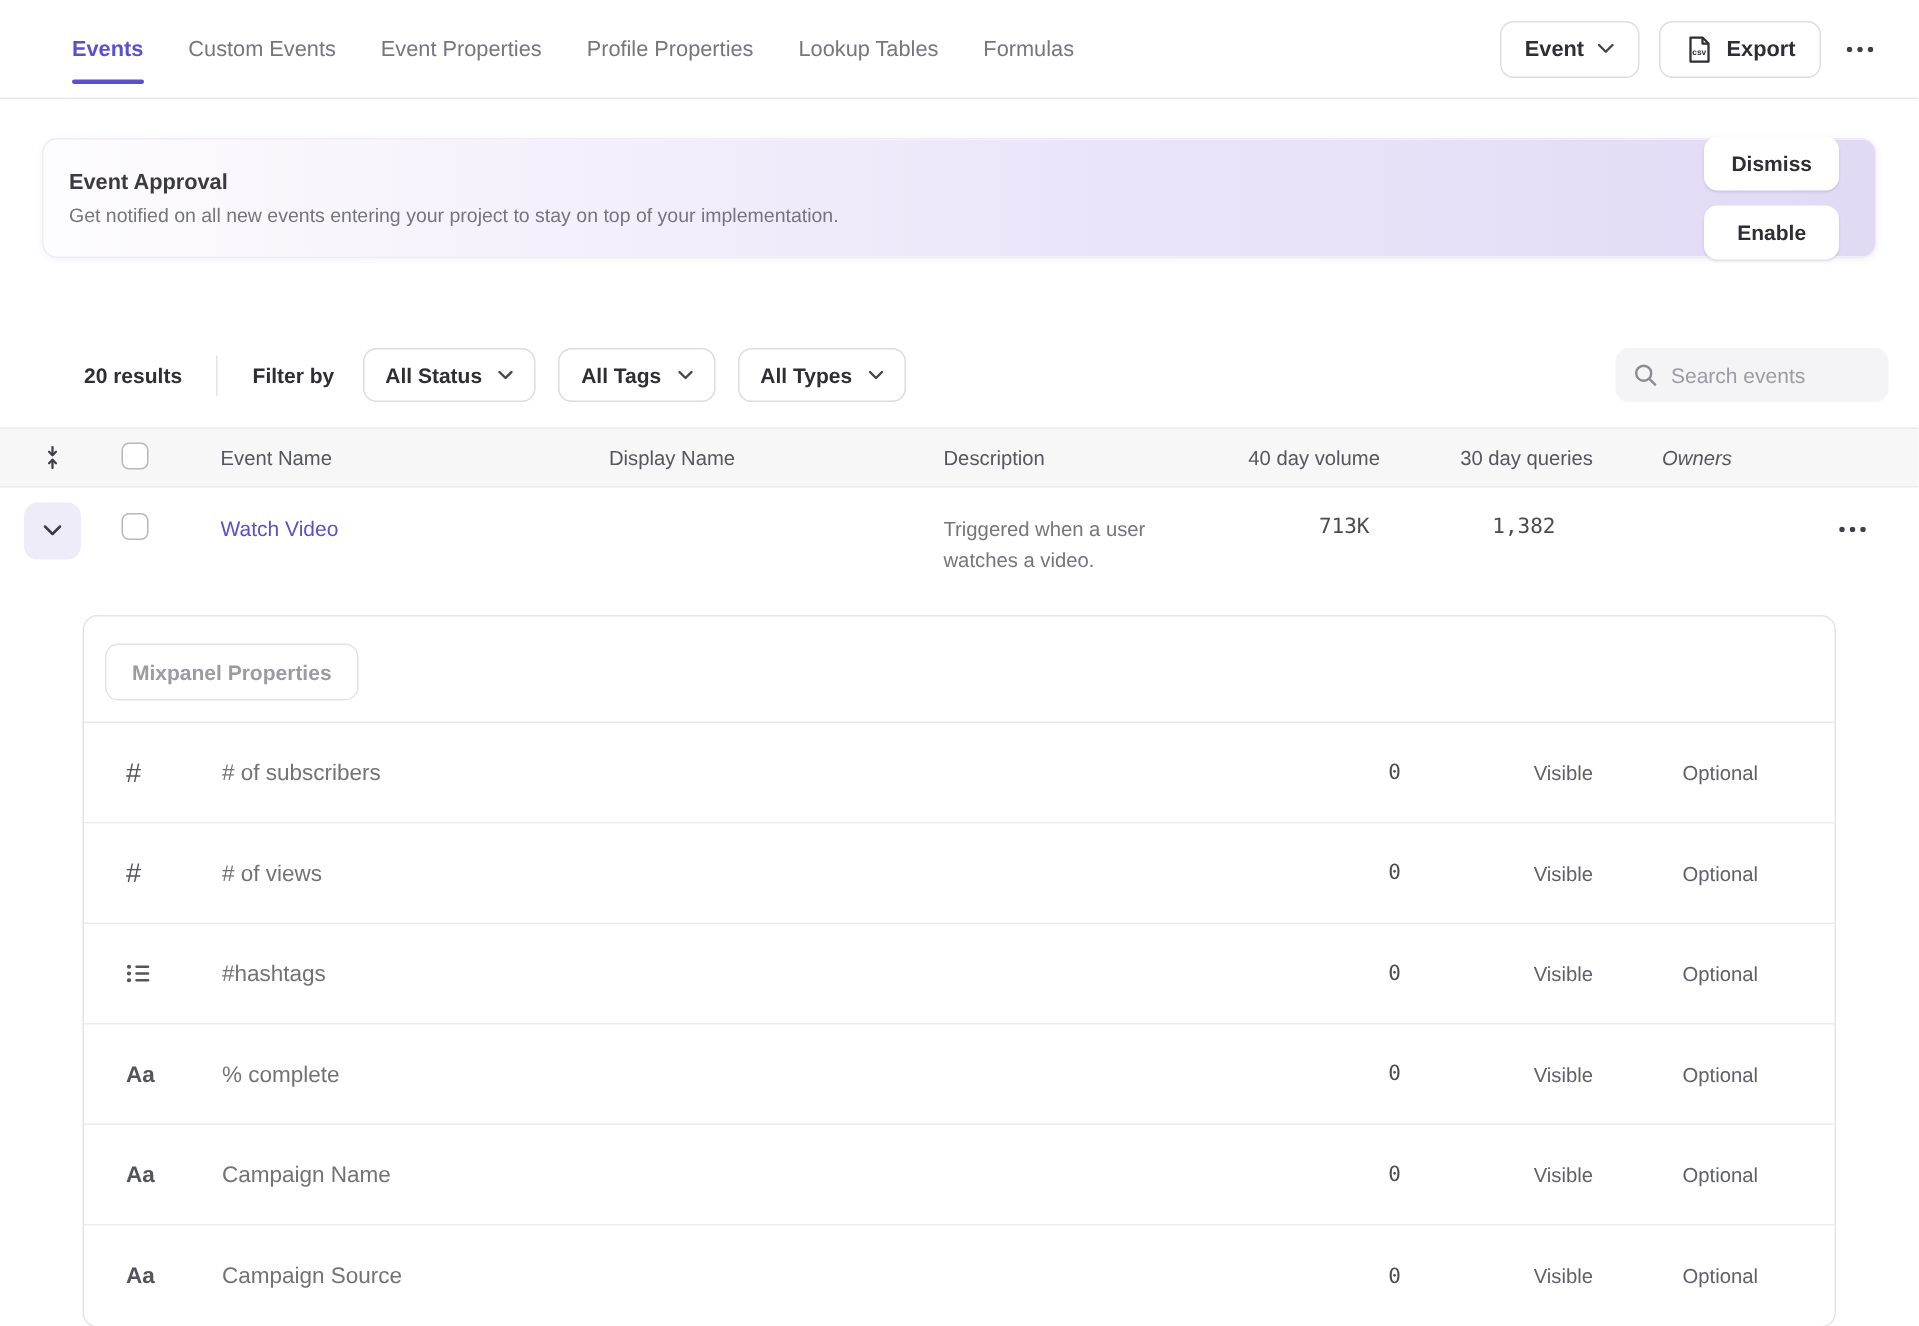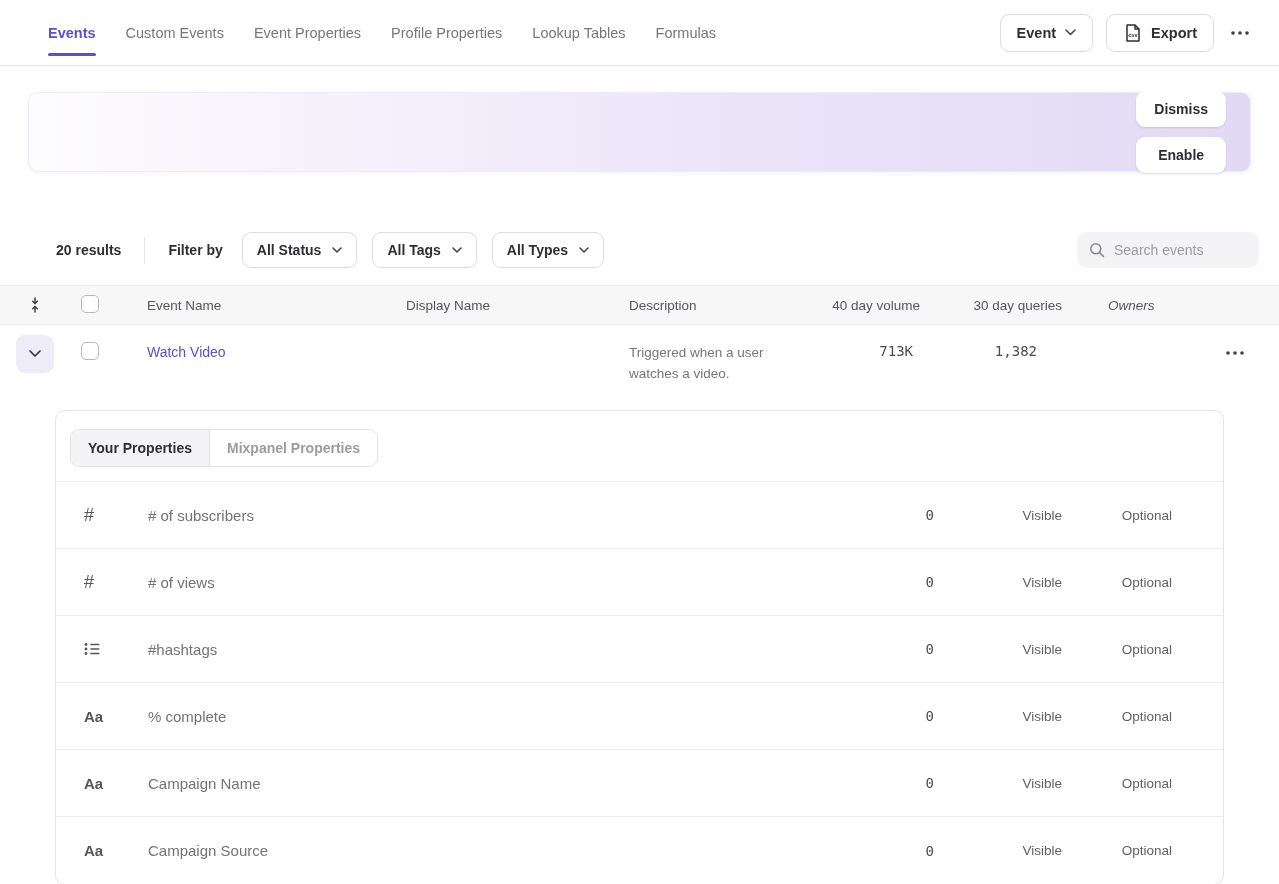--- a/index.html
+++ b/index.html
@@ -197,20 +197,24 @@
             <circle cx="2" cy="2" r="1.8" fill="#3f3f45"></circle>
             <circle cx="9" cy="2" r="1.8" fill="#3f3f45"></circle>
             <circle cx="16" cy="2" r="1.8" fill="#3f3f45"></circle>
           </svg>
       </span>
     </button>
   </div>
 </header>
 
 <section class="banner">
+  <div>
+    <div class="banner-title">Event Approval</div>
+    <div class="banner-sub">Get notified on all new events entering your project to stay on top of your implementation.</div>
+  </div>
   <div class="banner-actions">
     <button class="banner-btn">Dismiss</button>
     <button class="banner-btn">Enable</button>
   </div>
 </section>
 
 <div class="filterbar">
   <span class="results">20 results</span>
   <span class="vdivider"></span>
   <span class="filter-by">Filter by</span>
@@ -296,21 +300,20 @@
             <circle cx="16" cy="2" r="1.8" fill="#3f3f45"></circle>
           </svg>
       </span>
     </button>
   </div>
 </div>
 
 <section class="panel">
   <div class="panel-head">
     <div class="ptabs">
-      <button class="ptab active">Your Properties</button>
       <button class="ptab">Mixpanel Properties</button>
     </div>
   </div>
 
   <div class="prow">
     <div class="picon glyph-num">#</div>
     <div class="pname"># of subscribers</div>
     <div class="pzero">0</div>
     <div class="pmeta">Visible</div>
     <div class="pmeta">Optional</div>

